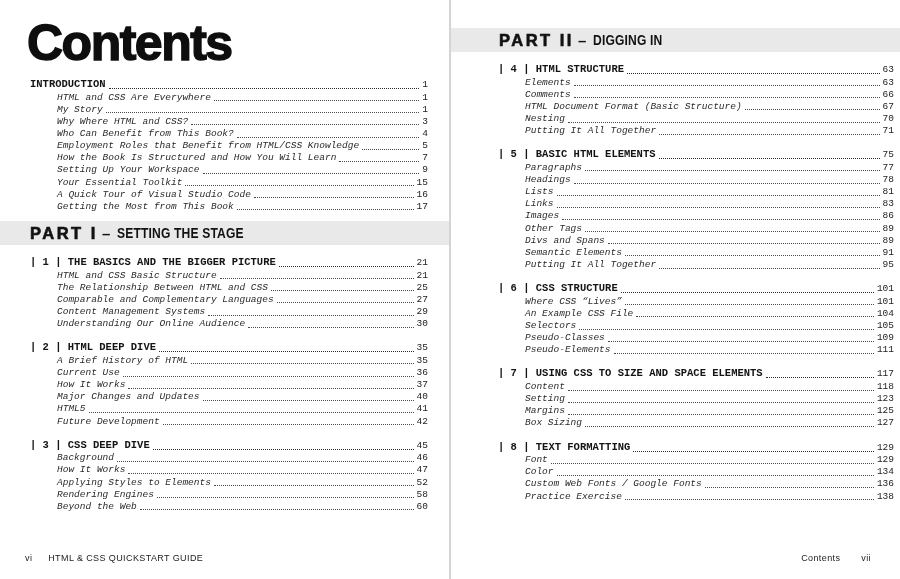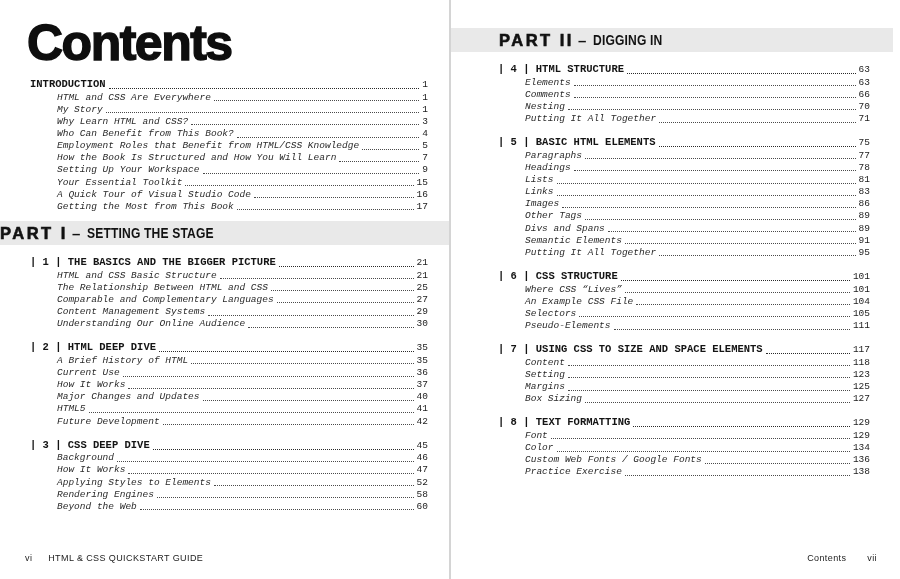--- a/index.html
+++ b/index.html
@@ -6,34 +6,34 @@
   body {
     width:900px; height:579px; background:#ffffff; overflow:hidden;
     font-family:"Liberation Sans", sans-serif; color:#1c1c1c;
     -webkit-font-smoothing:antialiased;
   }
   .spread { position:relative; width:900px; height:579px; background:#fff; }
   .gutter-line { position:absolute; left:449px; top:0; width:2px; height:579px; background:#d4d4d4; }
 
   .page { position:absolute; top:0; height:579px; box-sizing:border-box; }
   .page-left  { left:0;    width:450px; padding:0 22px 0 30px; }
-  .page-right { left:450px; width:450px; padding:0 30px 0 48px; }
+  .page-right { left:450px; width:450px; padding:0 6px 0 48px; }
 
   .contents-title {
     margin:16px 0 8px -3px; font-size:50px; line-height:54px;
     font-weight:bold; letter-spacing:-1.5px; color:#0e0e0e;
     -webkit-text-stroke:1.4px #0e0e0e;
   }
 
   .blocks { }
   .chapter-block { margin-top:11px;font-family:Liberation Mono, monospace; }
   .blocks > .chapter-block:first-child { margin-top:0; }
 
   .part-banner {
-    margin:8px -22px 8px -30px; height:24px; 
+    margin:8px -22px 8px -30px; height:24px; padding-left:30px;
     display:flex; align-items:center; background:#e9e9e9;
   }
   .page-right .part-banner { margin:8px -23px 0 -48px; padding-left:49px; }
   .page-right .blocks > .part-banner:first-child { margin-top:28px; }
   .part-label {
     font-weight:bold; font-size:16.5px; letter-spacing:2.5px; color:#121212;
     -webkit-text-stroke:0.6px #121212; white-space:nowrap;
   }
   .part-separator { font-weight:bold; font-size:15px; margin:0 7px 0 4px; color:#121212; }
   .part-subtitle {
@@ -50,21 +50,21 @@
     flex:1 1 auto; align-self:stretch; min-width:8px;
     border-bottom:1.4px dotted #4a4a4a; margin:0 3px 2.6px 3px;
   }
   .heading-row .leader { border-bottom:1.6px dotted #2a2a2a; }
   .pg { flex:0 0 auto; font-size:9.5px; font-weight:normal; font-style:normal; color:#1c1c1c; }
 
   .footer {
     position:absolute; bottom:16px; font-size:9px; letter-spacing:0.4px; color:#222;
   }
   .footer-left  { left:25px; }
-  .footer-right { right:23px; text-align:right; }
+  .footer-right { right:29px; text-align:right; }
   .folio { display:inline-block; }
   .footer-left .running-title { margin-left:13px;margin-top:29px; }
   .footer-right .running-title { margin-right:18px; }
 </style>
 </head>
 <body>
 
 <div class="spread">
 
   <div class="page page-left">
@@ -80,21 +80,21 @@
             <span class="lbl">HTML and CSS Are Everywhere</span>
             <span class="leader"></span>
             <span class="pg">1</span>
           </div>
           <div class="row entry-row">
             <span class="lbl">My Story</span>
             <span class="leader"></span>
             <span class="pg">1</span>
           </div>
           <div class="row entry-row">
-            <span class="lbl">Why Learn HTML and CSS?</span>
+            <span class="lbl">Why Where HTML and CSS?</span>
             <span class="leader"></span>
             <span class="pg">3</span>
           </div>
           <div class="row entry-row">
             <span class="lbl">Who Can Benefit from This Book?</span>
             <span class="leader"></span>
             <span class="pg">4</span>
           </div>
           <div class="row entry-row">
             <span class="lbl">Employment Roles that Benefit from HTML/CSS Knowledge</span>
@@ -257,20 +257,25 @@
             <span class="lbl">Elements</span>
             <span class="leader"></span>
             <span class="pg">63</span>
           </div>
           <div class="row entry-row">
             <span class="lbl">Comments</span>
             <span class="leader"></span>
             <span class="pg">66</span>
           </div>
           <div class="row entry-row">
+            <span class="lbl">HTML Document Format (Basic Structure)</span>
+            <span class="leader"></span>
+            <span class="pg">67</span>
+          </div>
+          <div class="row entry-row">
             <span class="lbl">Nesting</span>
             <span class="leader"></span>
             <span class="pg">70</span>
           </div>
           <div class="row entry-row">
             <span class="lbl">Putting It All Together</span>
             <span class="leader"></span>
             <span class="pg">71</span>
           </div>
         </div>
@@ -339,20 +344,25 @@
           </div>
           <div class="row entry-row">
             <span class="lbl">An Example CSS File</span>
             <span class="leader"></span>
             <span class="pg">104</span>
           </div>
           <div class="row entry-row">
             <span class="lbl">Selectors</span>
             <span class="leader"></span>
             <span class="pg">105</span>
+          </div>
+          <div class="row entry-row">
+            <span class="lbl">Pseudo-Classes</span>
+            <span class="leader"></span>
+            <span class="pg">109</span>
           </div>
           <div class="row entry-row">
             <span class="lbl">Pseudo-Elements</span>
             <span class="leader"></span>
             <span class="pg">111</span>
           </div>
         </div>
         <div class="chapter-block">
           <div class="row heading-row">
             <span class="lbl">| 7 | USING CSS TO SIZE AND SPACE ELEMENTS</span>

